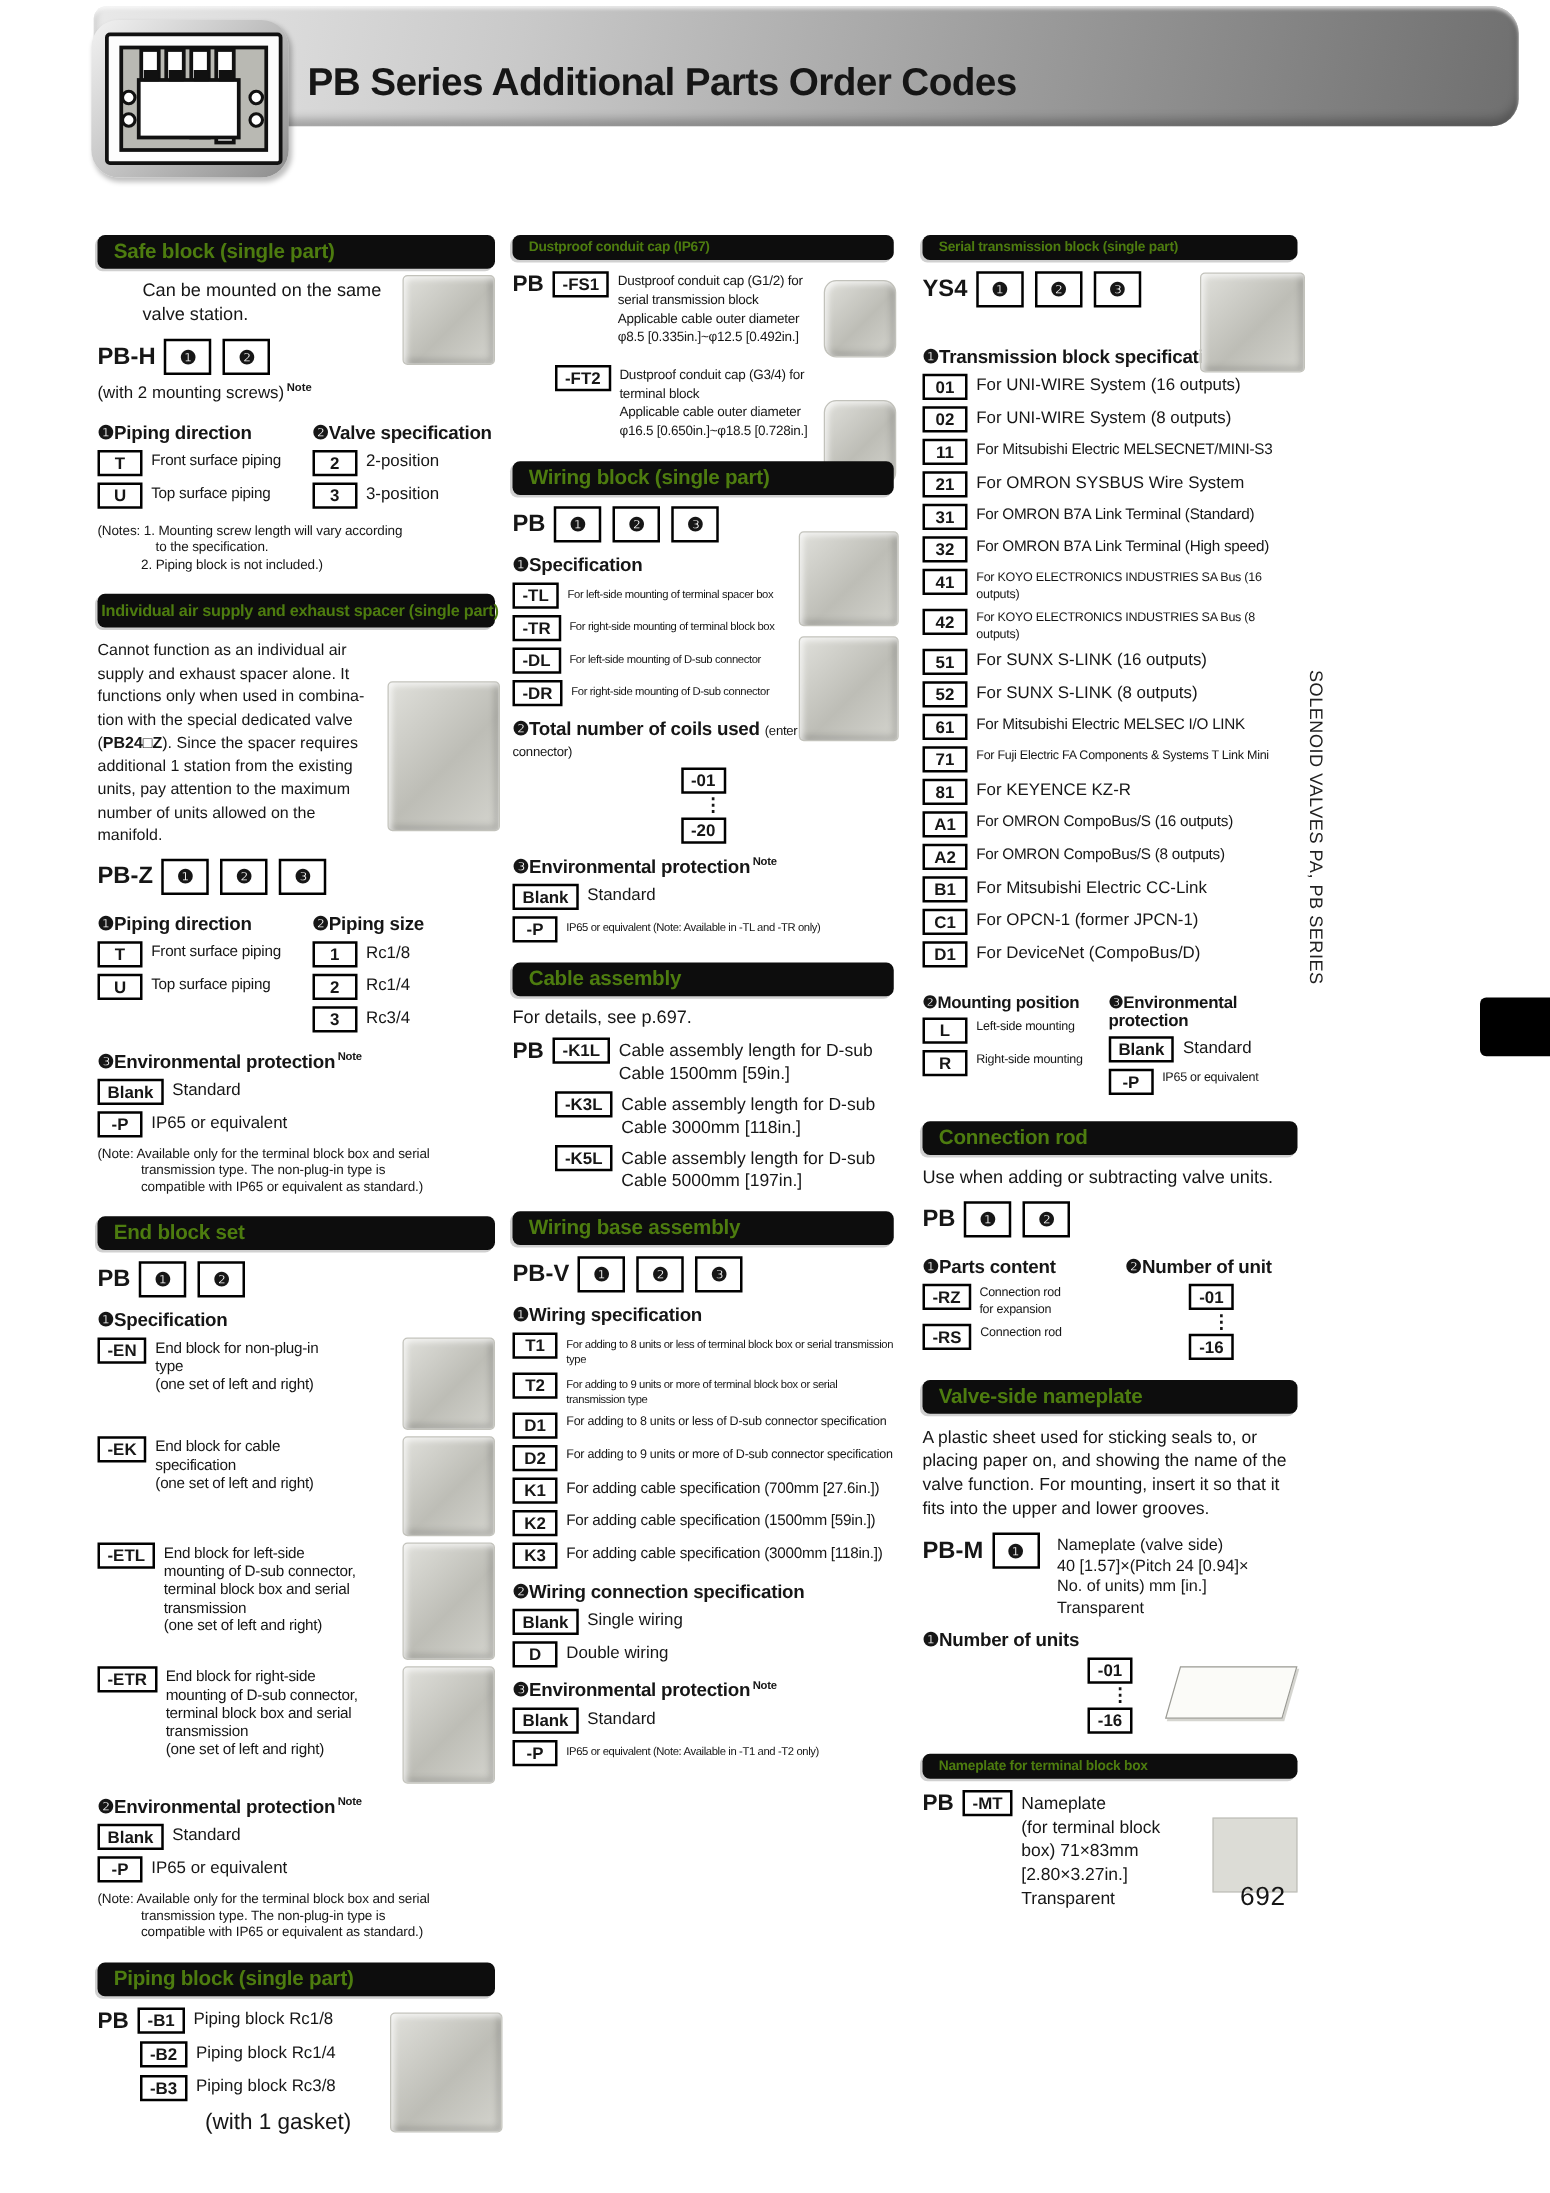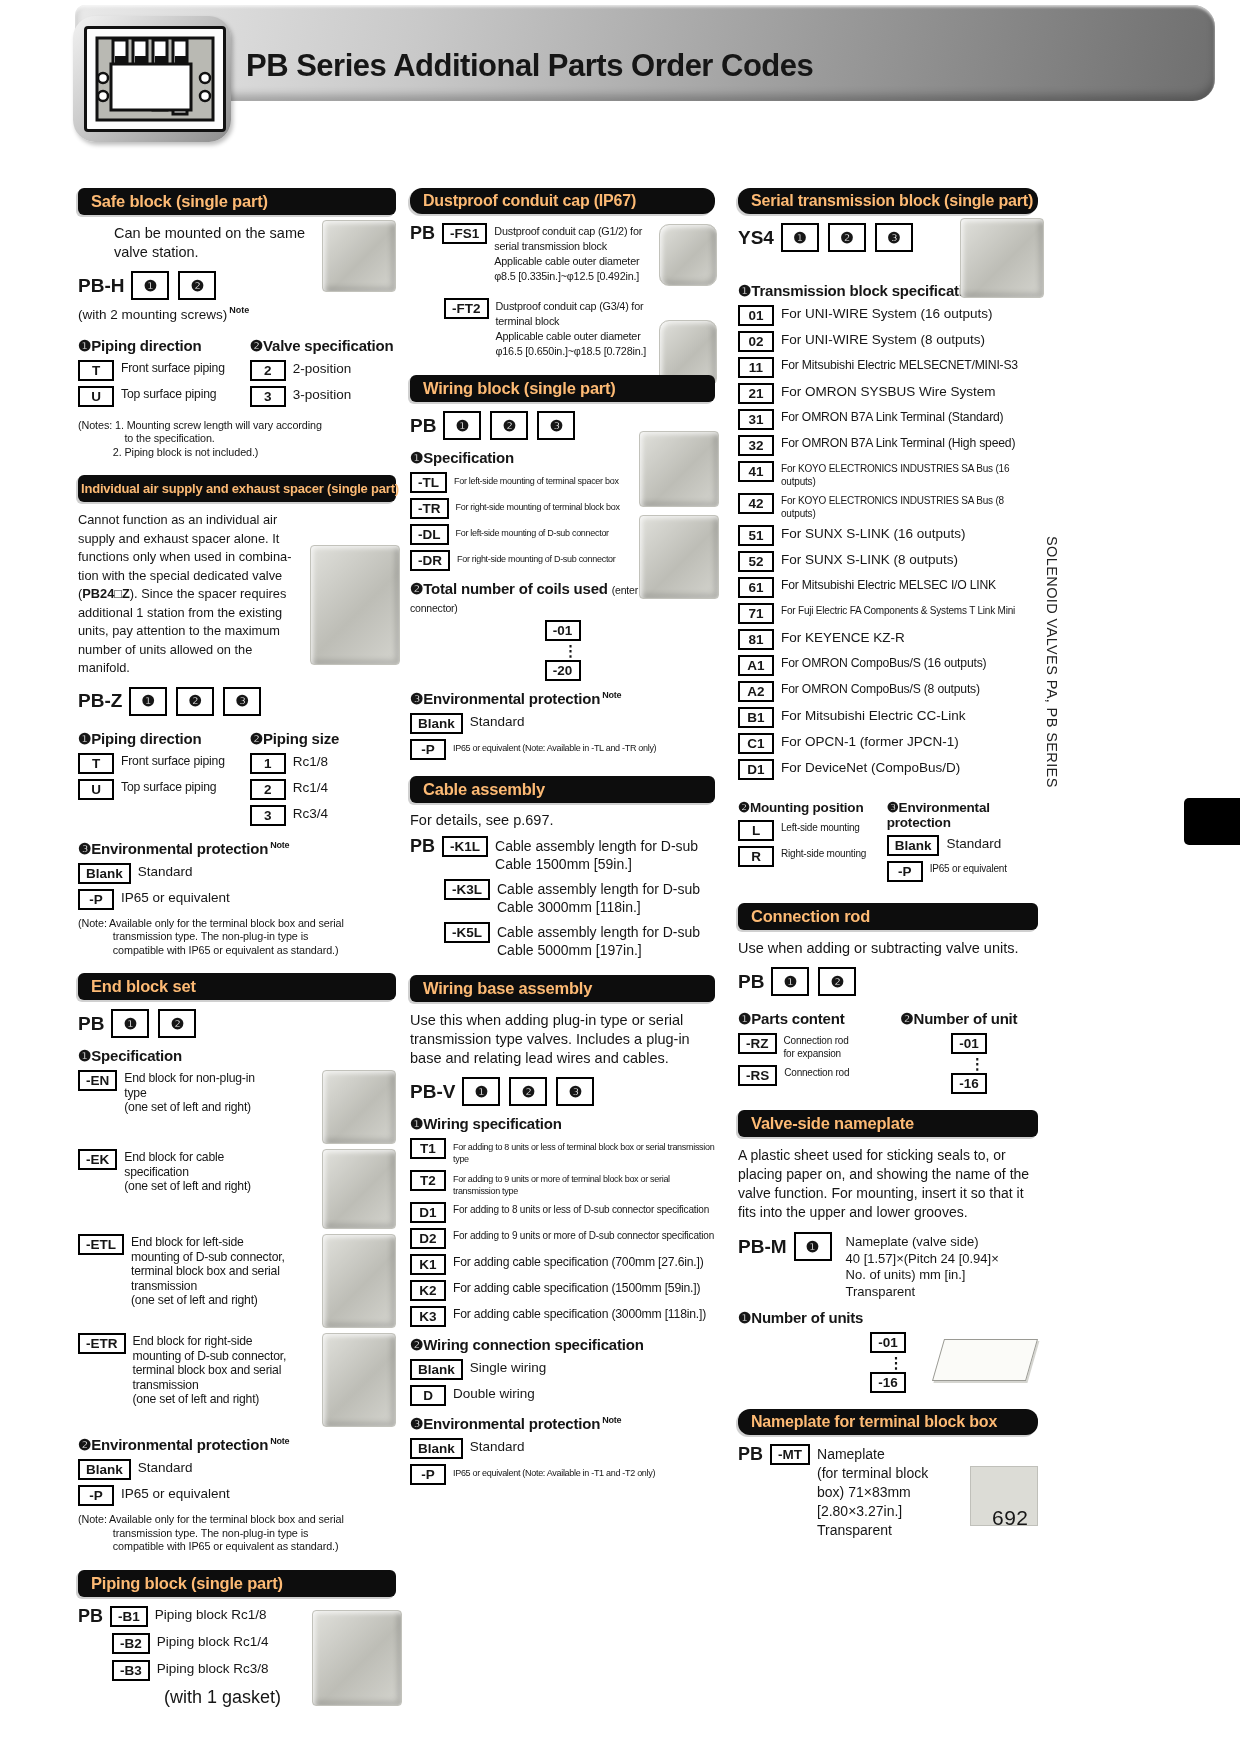--- a/index.html
+++ b/index.html
@@ -26,26 +26,26 @@
   .page-title{
     position:absolute;left:246px;top:48px;font-size:31px;font-weight:bold;letter-spacing:-0.5px;
   }
   
   .col{position:absolute;top:188px;}
   .col-left{left:78px;width:318px;}
   .col-mid{left:410px;width:305px;}
   .col-right{left:738px;width:300px;}
   .sec{position:relative;margin-bottom:16px;}
   .hdrbar{
-    background:#0d0d0d;color:#fdba74;font-weight:bold;font-size:16.5px;
+    background:#0d0d0d;color:#4d7c0f;font-weight:bold;font-size:16.5px;
     border-radius:6px;padding:4px 13px;letter-spacing:-0.2px;
     box-shadow:-2px 2px 0 rgba(120,120,120,.35);margin-bottom:9px;white-space:nowrap;
   }
   .hdrbar.small{font-size:13px;padding:6px 3px;}
-  .hdrbar.mid{font-size:16px;border-radius:12px;}
+  .hdrbar.mid{font-size:11px;}
   
   .desc{font-size:14.5px;line-height:19px;margin:4px 0 8px;white-space:pre-line;}
   .desc.wrap{white-space:normal;}
   .descfix{font-size:12.8px;line-height:18.5px;margin:4px 0 6px;white-space:pre-wrap;}
   .pnote{font-size:10.8px;line-height:13.5px;letter-spacing:-0.1px;white-space:pre-wrap;margin:7px 0 2px;}
   .bh{font-weight:bold;font-size:15px;margin:9px 0 5px;letter-spacing:-0.2px;}
   .bh .sub{font-weight:normal;font-size:10.5px;}
   .nsup{font-size:9px;font-weight:bold;vertical-align:super;margin-left:2px;}
   
   .model{display:flex;align-items:center;gap:7px;font-weight:bold;font-size:19px;margin:9px 0 5px;}
@@ -420,21 +420,20 @@
     </div>
     <div class="prow indent">
       <span class="code">-K5L</span>
       <span class="lbl" style="font-size:14px;line-height:18px;">Cable assembly length for D-sub
 Cable 5000mm [197in.]</span>
     </div>
   </div>
 
   <div class="sec">
     <div class="hdrbar">Wiring base assembly</div>
-    <div class="desc wrap">Use this when adding plug-in type or serial transmission type valves. Includes a plug-in base and relating lead wires and cables.</div>
     <div class="model">
       <span class="mpre">PB-V</span>
       <span class="slots">
           <span class="slot">❶</span>
           <span class="slot">❷</span>
           <span class="slot">❸</span>
         </span>
     </div>
     <div class="bh">❶Wiring specification</div>
     <div>

